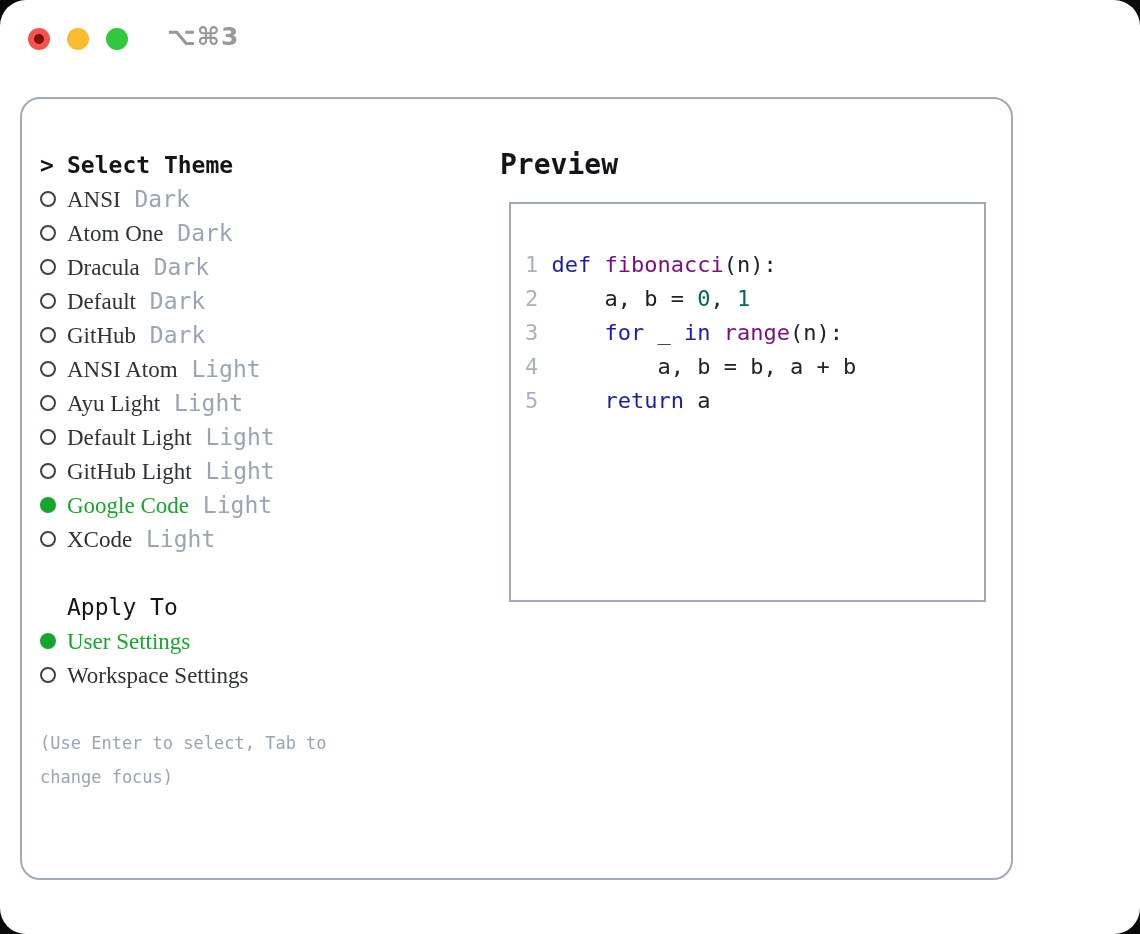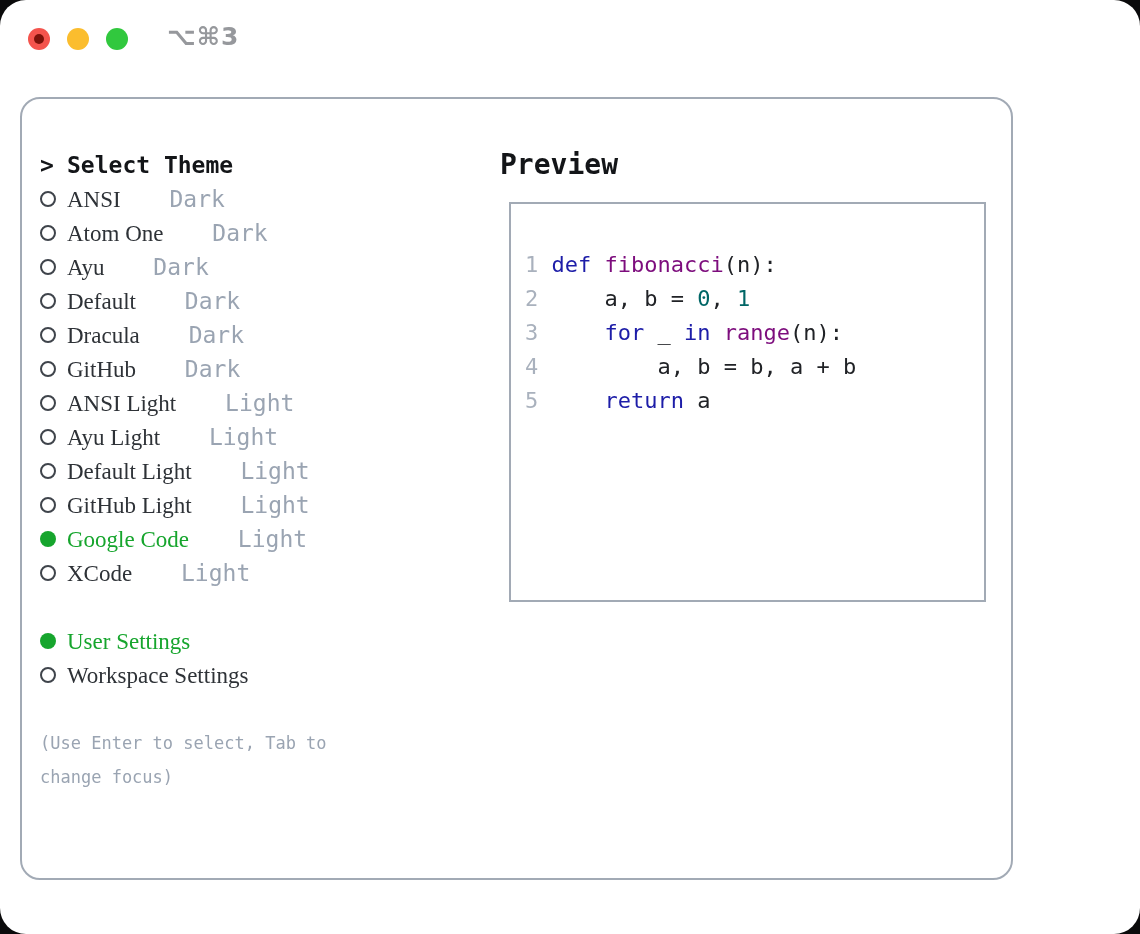--- a/index.html
+++ b/index.html
@@ -35,21 +35,21 @@
   .marker{display:inline-block;width:27px;height:34px;position:relative;vertical-align:top;}
   .radio{
     position:absolute;left:0px;top:9px;width:16px;height:16px;box-sizing:border-box;
     border:2.5px solid var(--c-ring);border-radius:50%;background:transparent;
   }
   .radio.on{border:none;background:var(--c-selected);}
   .title-row,.prompt{font-weight:bold;color:var(--c-title);}
   .section-title{color:var(--c-title);}
   .t-name{color:var(--c-name);font-family:Liberation Serif, serif;}
   .t-name.sel{color:var(--c-selected);}
-  .t-variant{color:var(--c-muted);margin-left:35px;}
+  .t-variant{color:var(--c-muted);}
   .hint{font-size:17px;line-height:34px;white-space:pre;color:var(--c-muted);}
   
   .preview-title{
     position:absolute;left:478px;top:49px;height:34px;line-height:34px;
     font-size:28px;font-weight:bold;color:var(--c-title);white-space:pre;
   }
   .preview-box{
     position:absolute;left:487px;top:103px;width:473px;height:396px;
     border:2px solid var(--c-border);background:#fff;overflow:hidden;
   }
@@ -78,34 +78,34 @@
   <span class="shortcut">⌥⌘3</span>
 
   <div class="main-box">
 
     <div class="left-col">
       <div class="row title-row"><span class="marker prompt">&gt;</span><span>Select Theme</span></div>
 
       <div id="theme-items">
           <div class="row"><span class="marker"><span class="radio"></span></span><span class="t-name">ANSI</span><span class="t-variant"> Dark</span></div>
           <div class="row"><span class="marker"><span class="radio"></span></span><span class="t-name">Atom One</span><span class="t-variant"> Dark</span></div>
-          <div class="row"><span class="marker"><span class="radio"></span></span><span class="t-name">Ayu</span><span class="t-variant"> Dark</span></div>
+          <div class="row"><span class="marker"><span class="radio"></span></span><span class="t-name">Dracula</span><span class="t-variant"> Dark</span></div>
           <div class="row"><span class="marker"><span class="radio"></span></span><span class="t-name">Default</span><span class="t-variant"> Dark</span></div>
-          <div class="row"><span class="marker"><span class="radio"></span></span><span class="t-name">Dracula</span><span class="t-variant"> Dark</span></div>
           <div class="row"><span class="marker"><span class="radio"></span></span><span class="t-name">GitHub</span><span class="t-variant"> Dark</span></div>
-          <div class="row"><span class="marker"><span class="radio"></span></span><span class="t-name">ANSI Light</span><span class="t-variant"> Light</span></div>
+          <div class="row"><span class="marker"><span class="radio"></span></span><span class="t-name">ANSI Atom</span><span class="t-variant"> Light</span></div>
           <div class="row"><span class="marker"><span class="radio"></span></span><span class="t-name">Ayu Light</span><span class="t-variant"> Light</span></div>
           <div class="row"><span class="marker"><span class="radio"></span></span><span class="t-name">Default Light</span><span class="t-variant"> Light</span></div>
           <div class="row"><span class="marker"><span class="radio"></span></span><span class="t-name">GitHub Light</span><span class="t-variant"> Light</span></div>
           <div class="row"><span class="marker"><span class="radio on"></span></span><span class="t-name sel">Google Code</span><span class="t-variant"> Light</span></div>
           <div class="row"><span class="marker"><span class="radio"></span></span><span class="t-name">XCode</span><span class="t-variant"> Light</span></div>
         </div>
 
       <div class="spacer"></div>
 
+      <div class="row section-title"><span class="marker"></span><span>Apply To</span></div>
 
       <div id="apply-items">
           <div class="row"><span class="marker"><span class="radio on"></span></span><span class="t-name sel">User Settings</span></div>
           <div class="row"><span class="marker"><span class="radio"></span></span><span class="t-name">Workspace Settings</span></div>
         </div>
 
       <div class="spacer"></div>
 
       <div class="hint">(Use Enter to select, Tab to</div>
       <div class="hint">change focus)</div>

